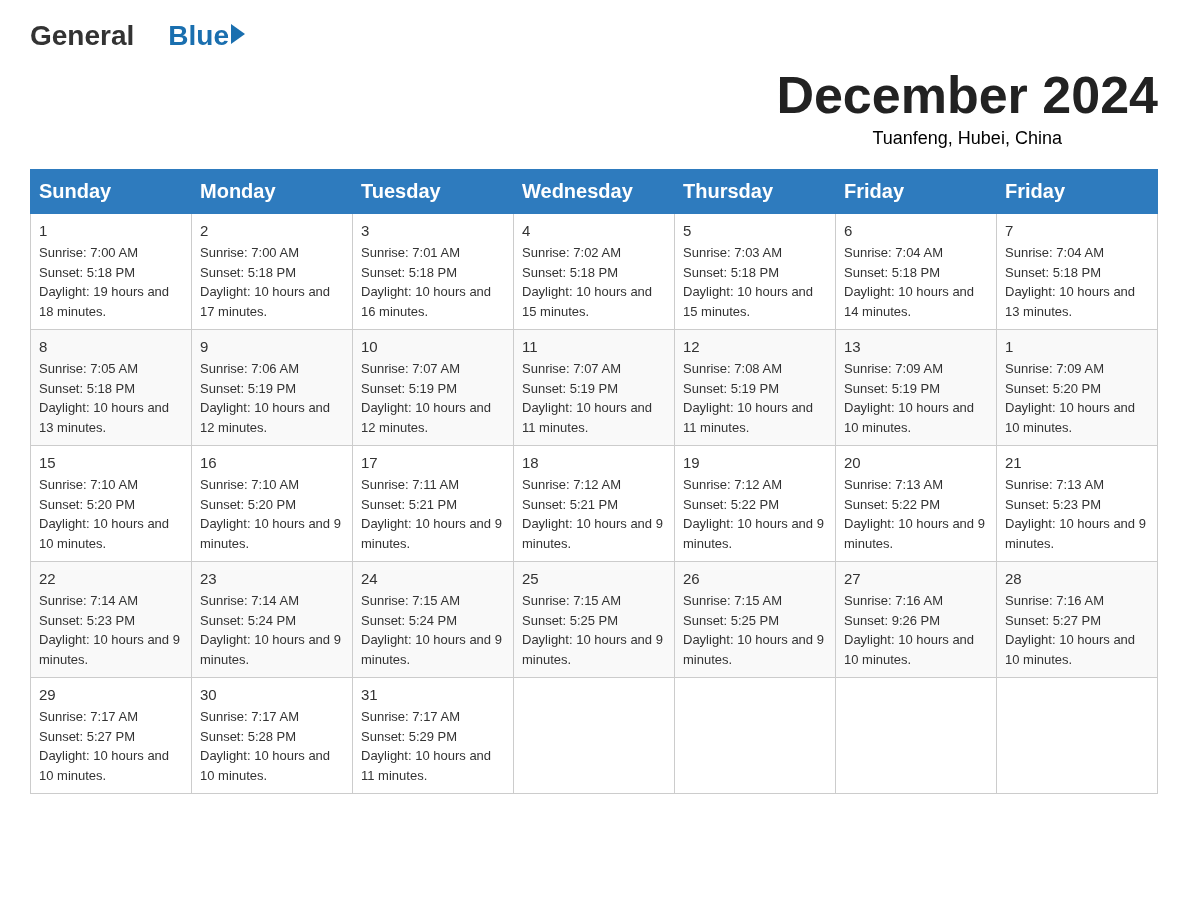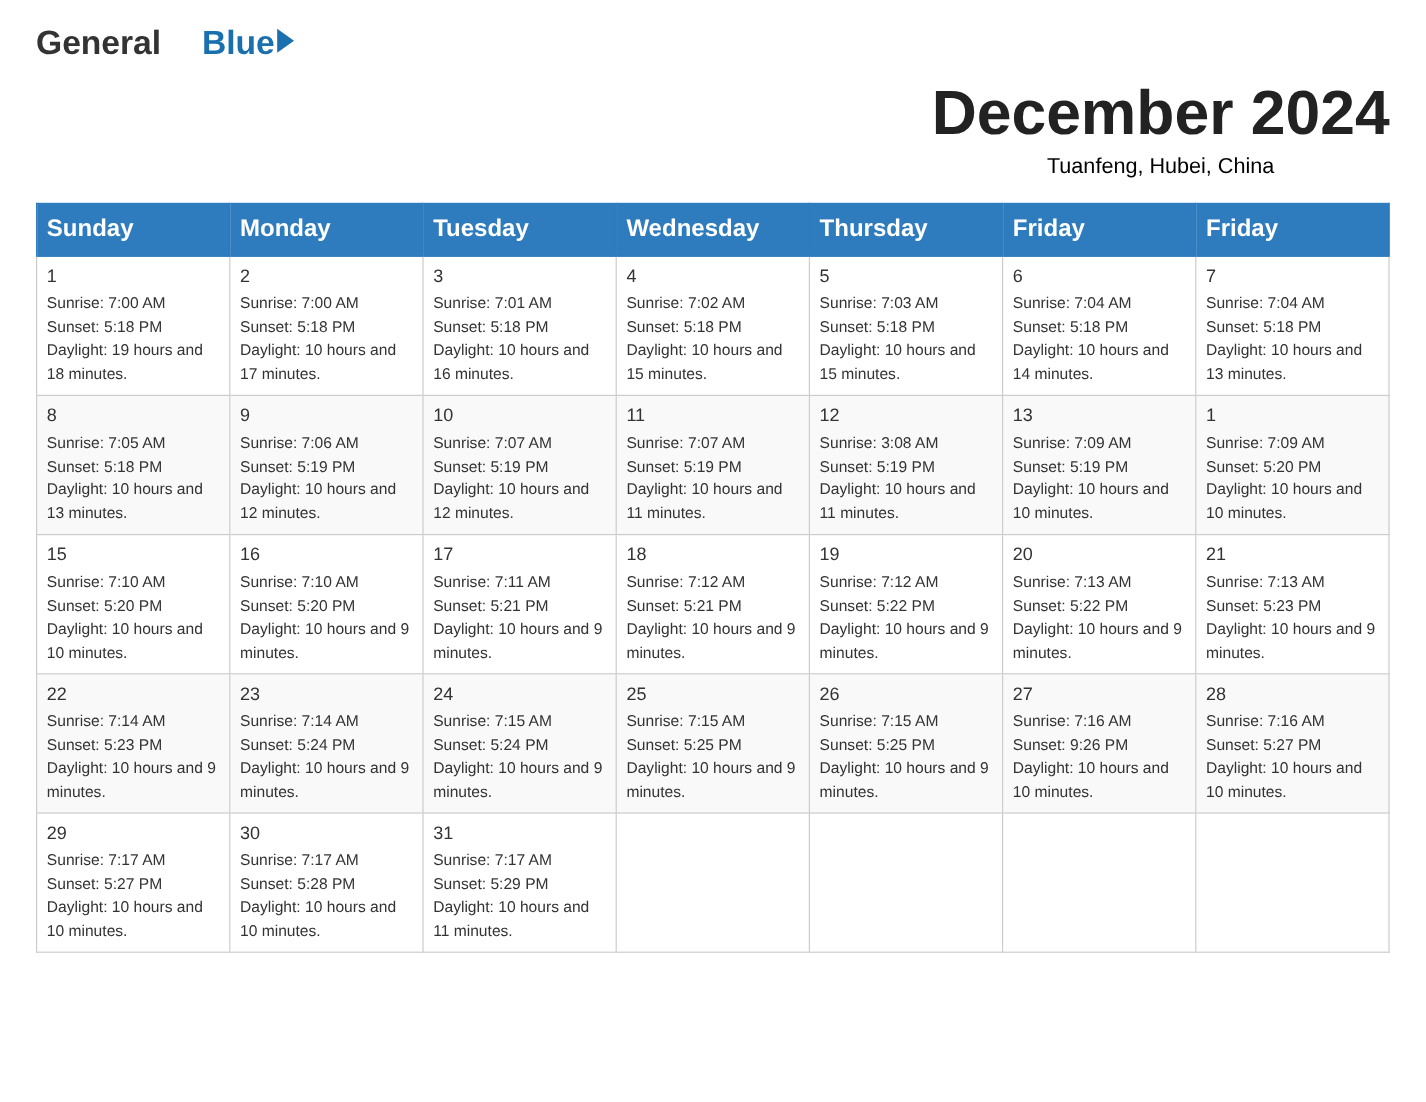--- a/index.html
+++ b/index.html
@@ -216,21 +216,21 @@
         <span class="day-number">11</span>
         <div class="day-info">
           <span>Sunrise: 7:07 AM</span><br>
           <span>Sunset: 5:19 PM</span><br>
           <span>Daylight: 10 hours and 11 minutes.</span>
         </div>
       </td>
         <td>
         <span class="day-number">12</span>
         <div class="day-info">
-          <span>Sunrise: 3:08 AM</span><br>
+          <span>Sunrise: 7:08 AM</span><br>
           <span>Sunset: 5:19 PM</span><br>
           <span>Daylight: 10 hours and 11 minutes.</span>
         </div>
       </td>
         <td>
         <span class="day-number">13</span>
         <div class="day-info">
           <span>Sunrise: 7:09 AM</span><br>
           <span>Sunset: 5:19 PM</span><br>
           <span>Daylight: 10 hours and 10 minutes.</span>

